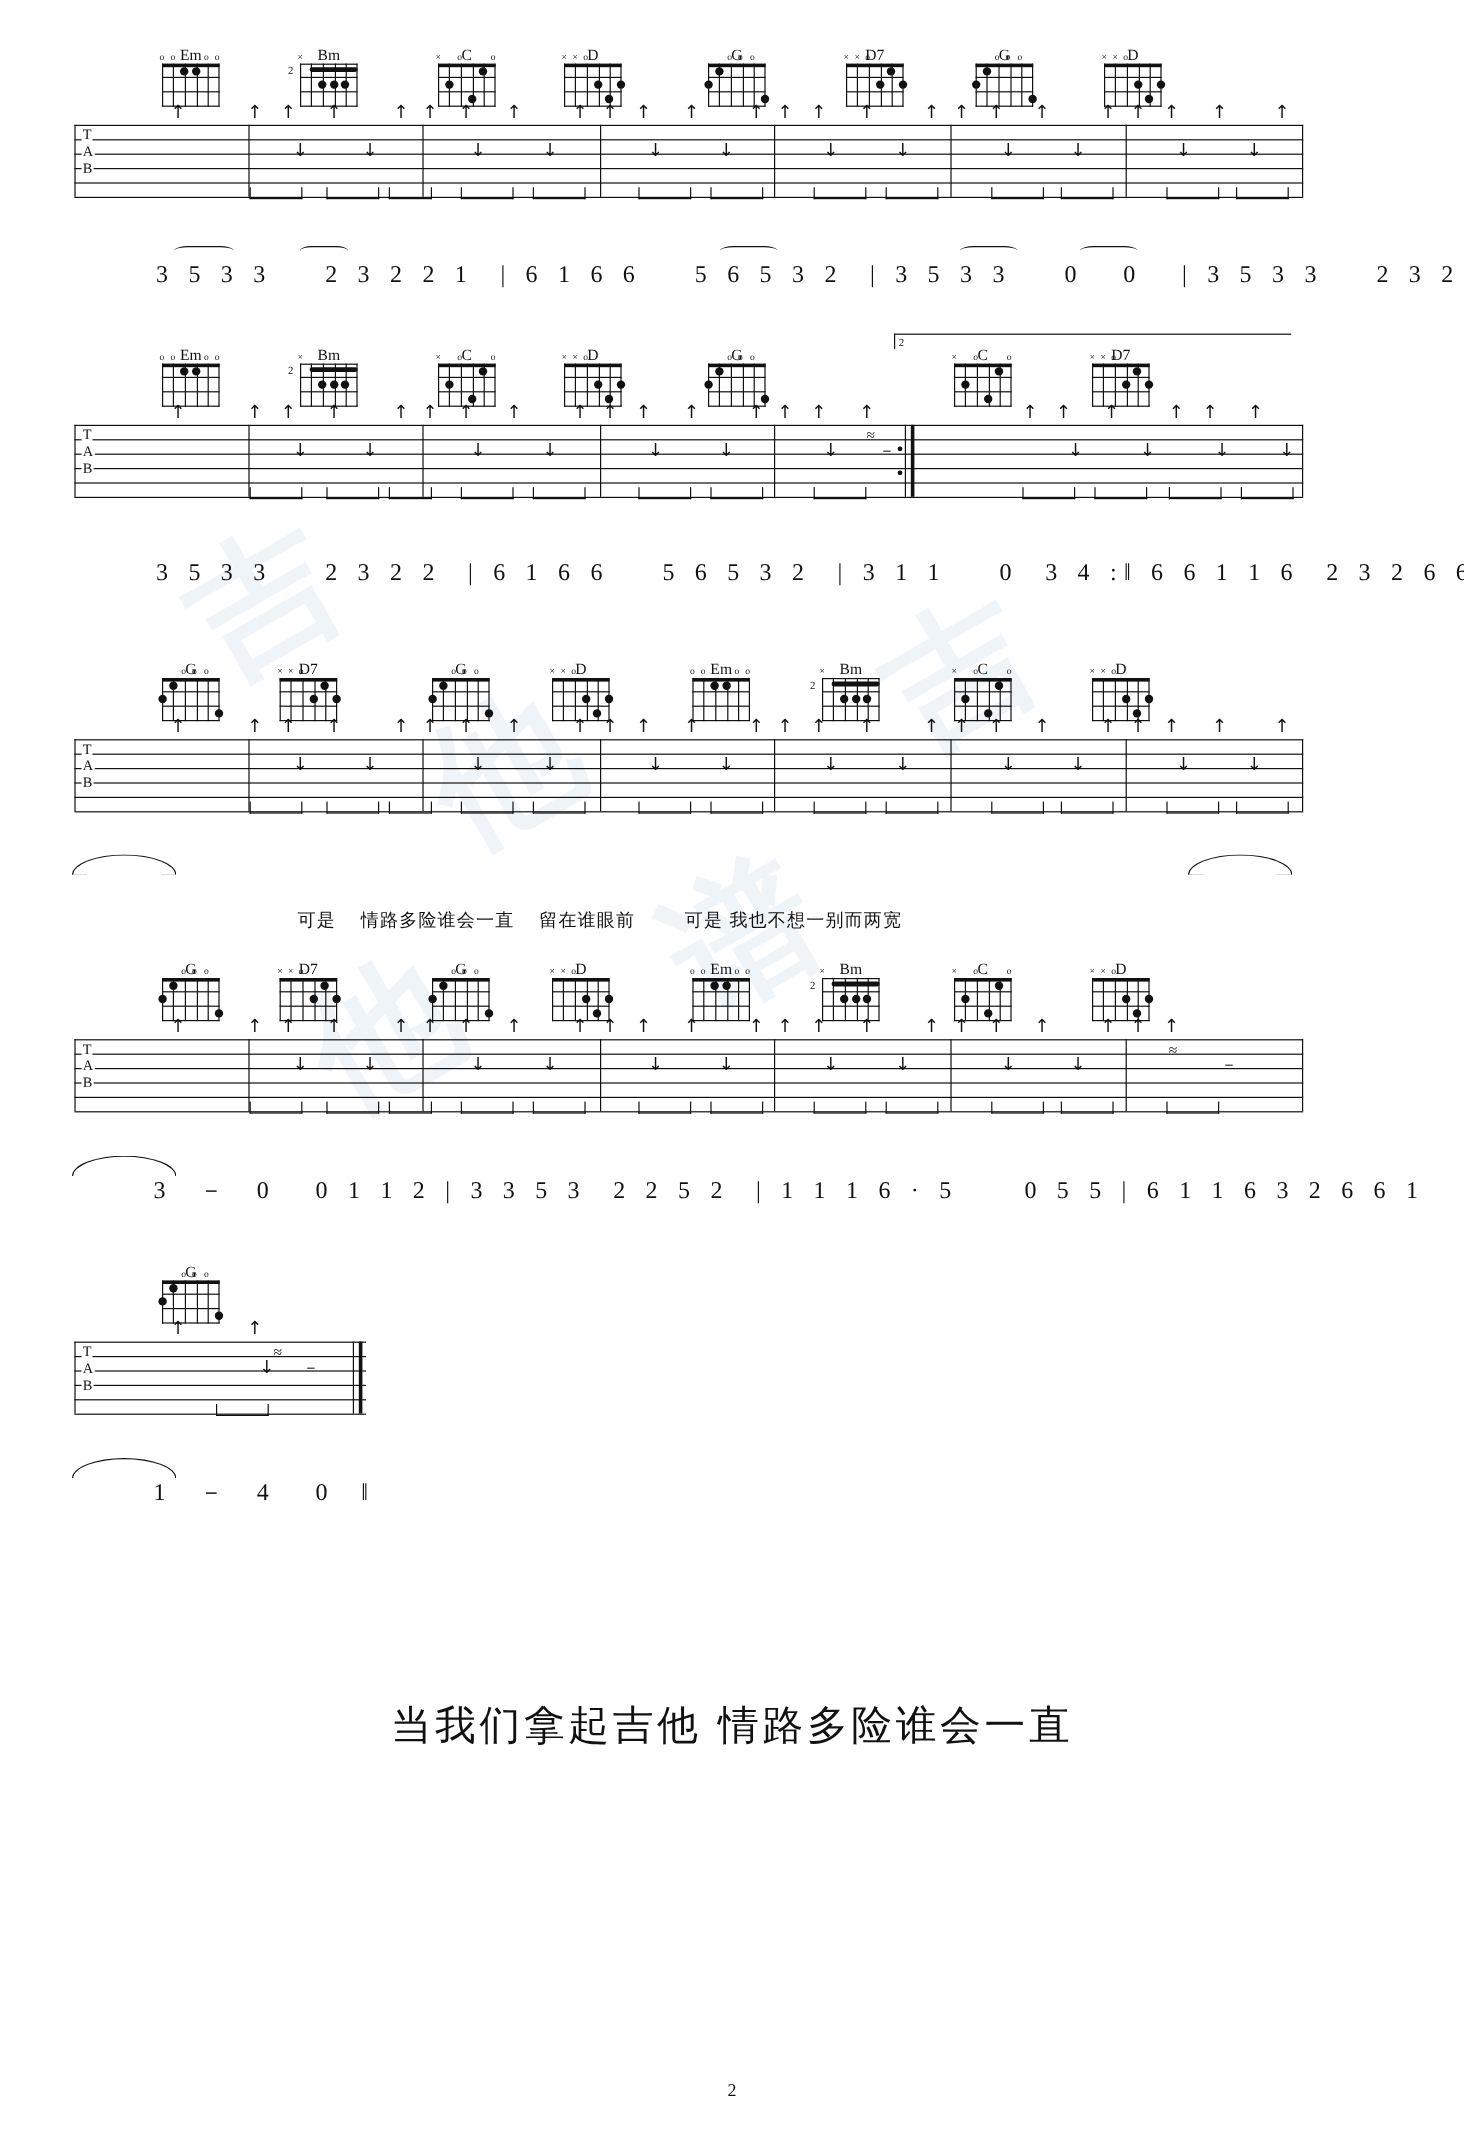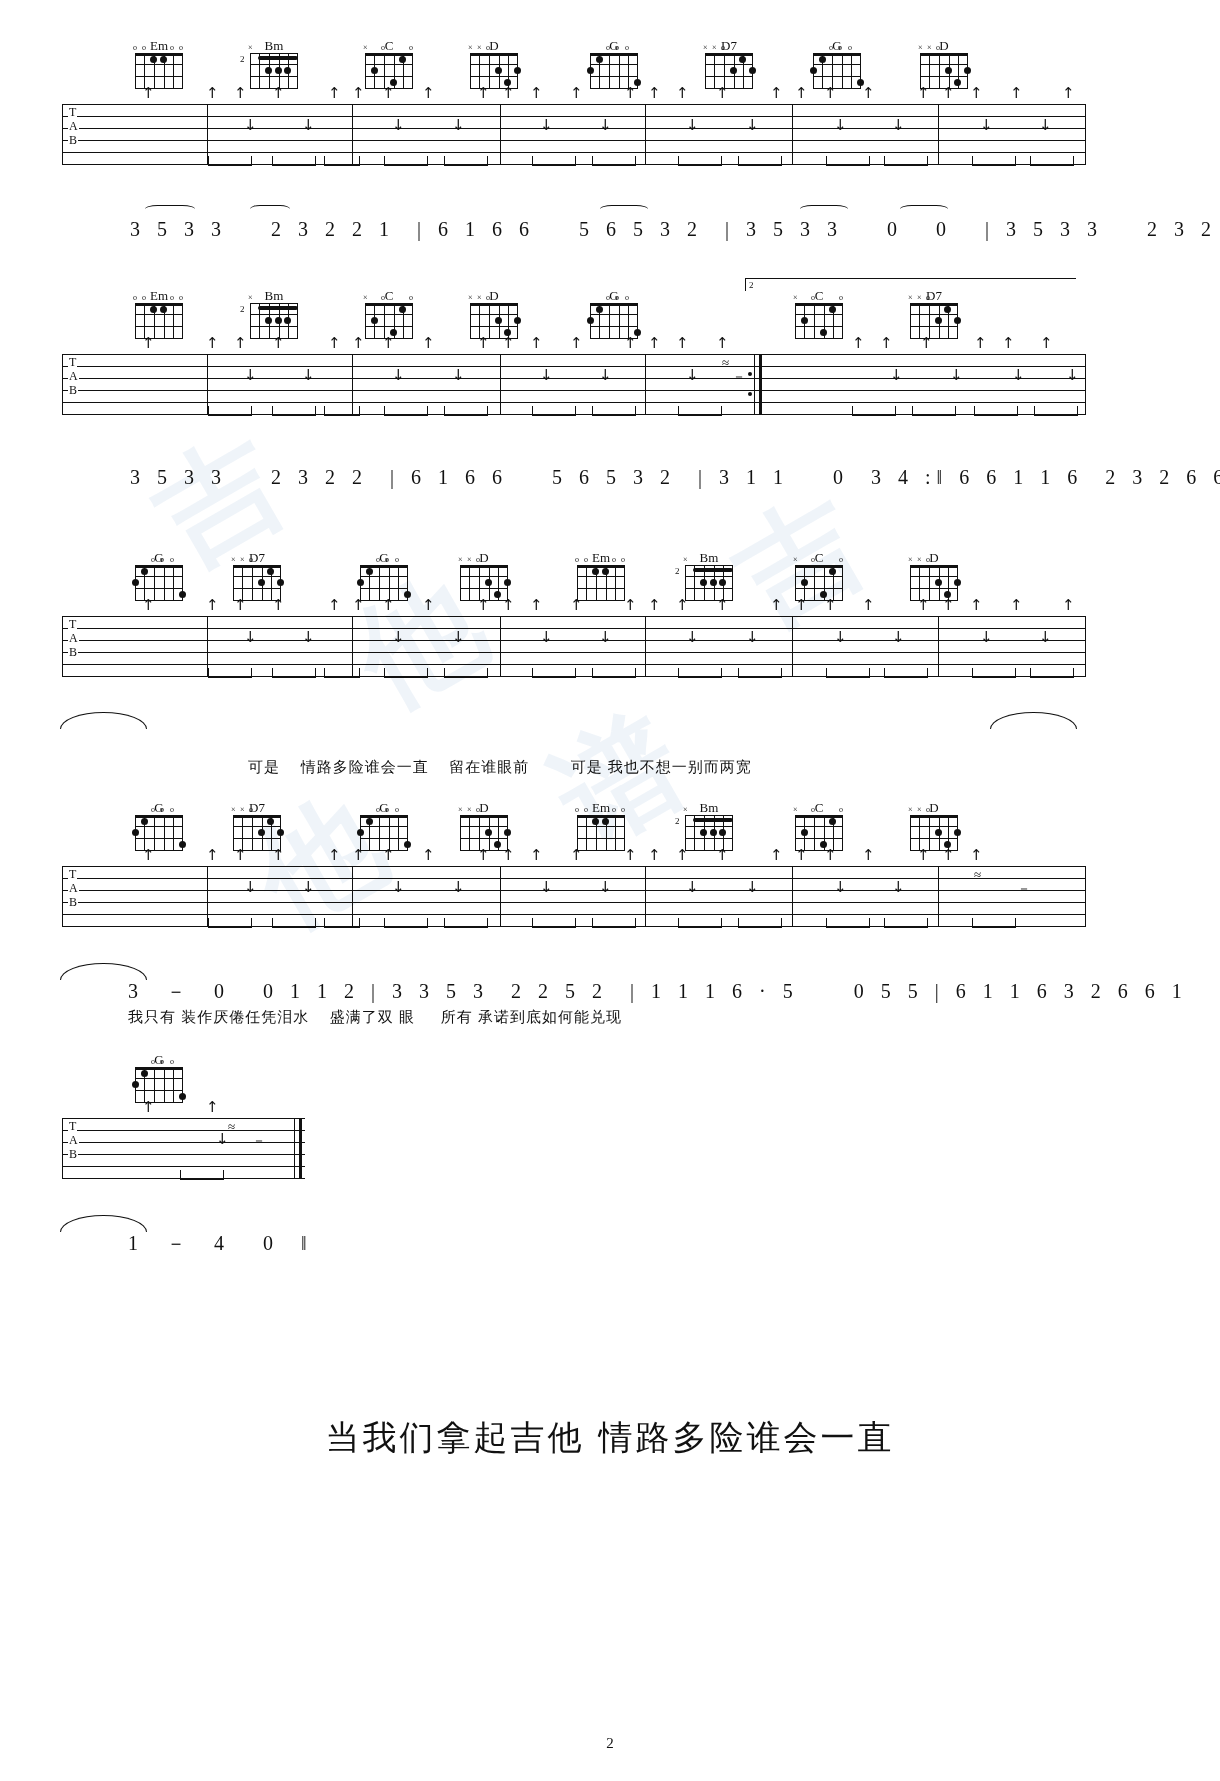--- a/index.html
+++ b/index.html
@@ -1035,21 +1035,20 @@
       <div class="brk" style="left:470px;top:52px;width:42px;"></div>
       <div class="brk" style="left:530px;top:52px;width:42px;"></div>
       <div class="brk" style="left:616px;top:52px;width:42px;"></div>
       <div class="brk" style="left:676px;top:52px;width:42px;"></div>
       <div class="brk" style="left:764px;top:52px;width:42px;"></div>
       <div class="brk" style="left:822px;top:52px;width:42px;"></div>
       <div class="brk" style="left:910px;top:52px;width:42px;"></div>
     </div>
 
     <div class="melody" style="left:128px;top:178px;letter-spacing:6px;">3  －  0   0 1 1 2 | 3 3 5 3  2 2 5 2  | 1 1 1 6 · 5     0 5 5 | 6 1 1 6 3 2 6 6 1</div>
-    <div class="lyrics" style="left:128px;top:208px;letter-spacing:1px;">我只有 装作厌倦任凭泪水    盛满了双 眼     所有 承诺到底如何能兑现</div>
   </div>
 
   <div class="system" style="left:0;top:1052px;width:400px;">
     <div class="chords">
       <div class="chord" style="left:130px;">
         <div class="name">G</div>
         <div class="grid">
           <div class="nut"></div>
             <div class="fret" style="top:11px"></div>
             <div class="fret" style="top:23px"></div>

